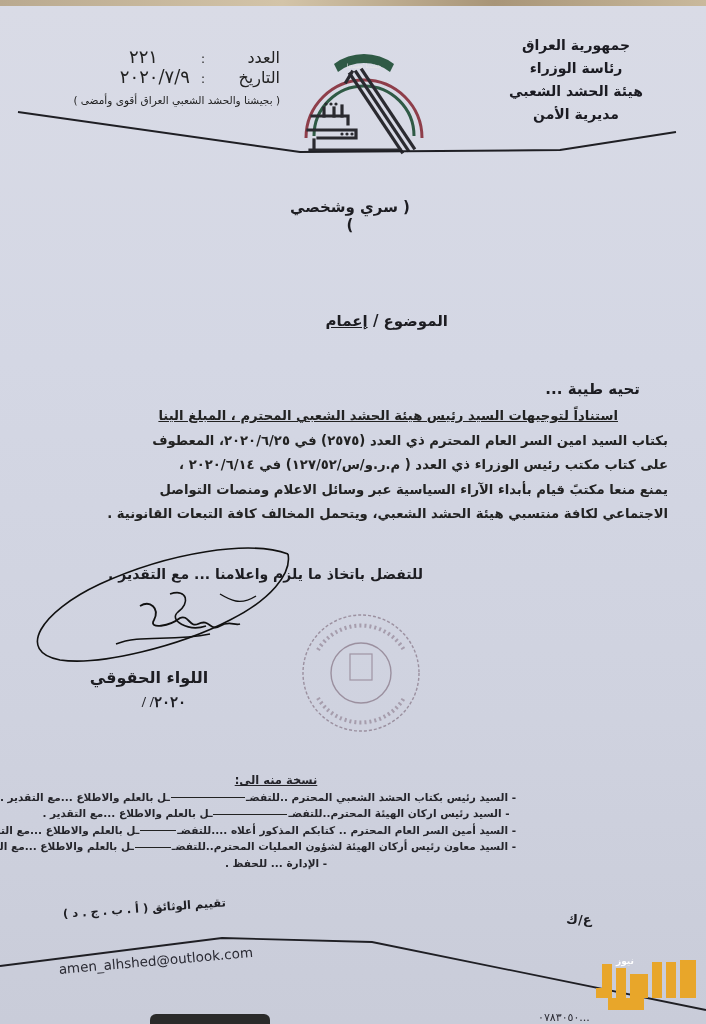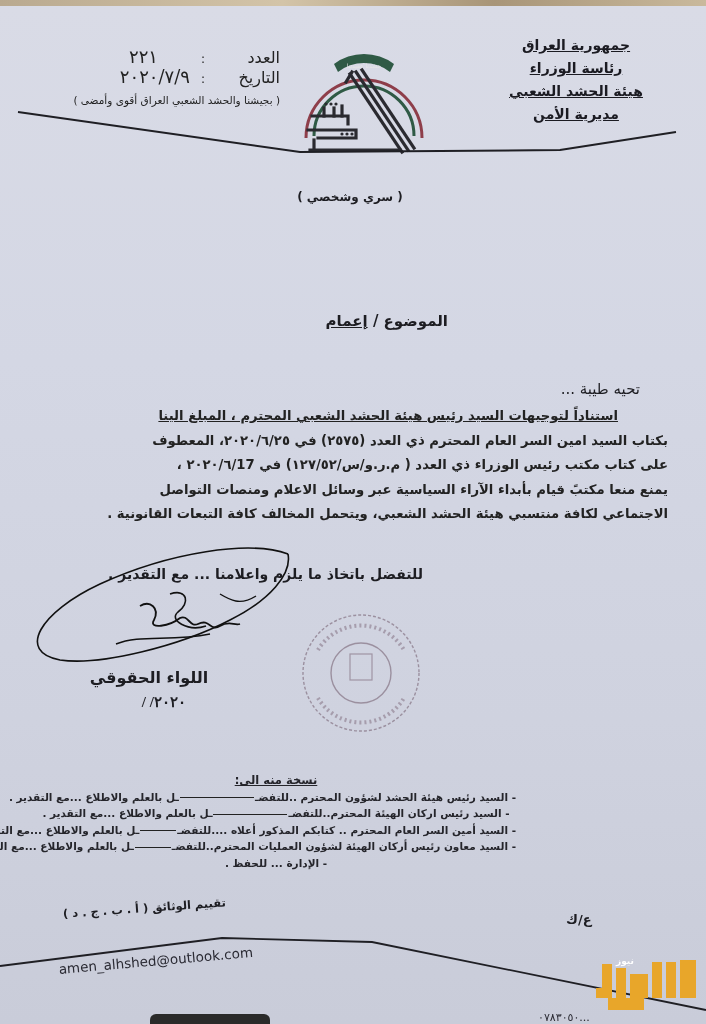--- a/index.html
+++ b/index.html
@@ -21,43 +21,43 @@
   .bottom-dark {
     position: absolute; left: 150px; bottom: 0; width: 120px; height: 10px;
     background: #2a2a2a; border-radius: 6px 6px 0 0;
   }
   .rtl { direction: rtl; unicode-bidi: plaintext; }
   .abs { position: absolute; }
 
   
   .hdr-right {
     right: 30px; top: 28px; width: 200px; text-align: center;
-    font-weight: bold; font-size: 14px; line-height: 23px; color: #1b1b22; text-decoration: underline;
+    font-weight: bold; font-size: 14px; line-height: 23px; color: #1b1b22;
   }
   
   .logo { left: 290px; top: 28px; width: 148px; height: 128px; }
   
   .hdr-left { left: 30px; top: 40px; width: 250px; font-size: 12px; color: #222; }
   .hdr-left .row { display: flex; direction: rtl; align-items: baseline; height: 20px; }
   .hdr-left .lbl { width: 70px; text-align: right; font-size: 16px; }
   .hdr-left .colon { width: 14px; text-align: center; }
   .hdr-left .val { font-size: 16px; padding-right: 6px; }
   .hdr-left .num { font-size: 18px; font-family: "DejaVu Serif", serif; }
   .hdr-left .slogan { margin-top: 8px; font-size: 10.5px; text-align: right; }
 
   .header-line { left: 0; top: 100px; width: 706px; height: 60px; }
 
   
-  .classification { left: 290px; top: 184px; width: 120px; text-align: center; font-size: 12px; font-weight: bold; }
+  .classification { left: 290px; top: 192px; width: 120px; text-align: center; font-size: 15px; font-weight: bold; }
   .recipients { right: 256px; top: 218px; width: 260px; text-align: right; font-weight: bold; font-size: 15px; line-height: 21px; }
   .recipients .r2, .recipients .r3 { padding-right: 26px; }
   .subject { right: 258px; top: 306px; width: 200px; text-align: right; font-weight: bold; font-size: 15px; }
   .subject .u { text-decoration: underline; }
 
-  .greeting { right: 66px; top: 374px; width: 200px; text-align: right; font-weight: normal; font-size: 15px; }
+  .greeting { right: 66px; top: 374px; width: 200px; text-align: right; font-weight: bold; font-size: 15px; }
   .para { right: 38px; top: 398px; width: 640px; text-align: justify; text-align-last: right; font-size: 13.2px; line-height: 24.5px; font-weight: bold; color: #222; }
   .para p:first-child { text-indent: 0; padding-right: 50px; text-decoration: underline; }
   .closing { right: 198px; top: 560px; width: 400px; text-align: left; font-weight: bold; font-size: 14px; }
 
   .signature { left: 20px; top: 528px; width: 300px; height: 140px; }
   .signer { left: 44px; top: 660px; width: 210px; text-align: center; font-weight: bold; font-size: 16px; line-height: 24px; }
   .signer .t2 { font-size: 17px; }
   .signer .date { font-size: 15px; font-family: Liberation Serif, serif; padding-left: 30px; }
   .stamp { left: 298px; top: 604px; width: 126px; height: 126px; }
 
@@ -143,21 +143,21 @@
   <div class="abs subject rtl">
     <span>الموضوع /</span>
     <span class="u">إعمام</span>
   </div>
 
   <div class="abs greeting rtl">تحيه طيبة ...</div>
 
   <div class="abs para rtl">
     <p>استناداً لتوجيهات السيد رئيس هيئة الحشد الشعبي المحترم ، المبلغ الينا</p>
     <p>بكتاب السيد امين السر العام المحترم ذي العدد (٢٥٧٥) في ٢٠٢٠/٦/٢٥، المعطوف</p>
-    <p>على كتاب مكتب رئيس الوزراء ذي العدد ( م.ر.و/س/١٢٧/٥٢) في ٢٠٢٠/٦/17 ،</p>
+    <p>على كتاب مكتب رئيس الوزراء ذي العدد ( م.ر.و/س/١٢٧/٥٢) في ٢٠٢٠/٦/١٤ ،</p>
     <p>يمنع منعا مكتبً قيام بأبداء الآراء السياسية عبر وسائل الاعلام ومنصات التواصل</p>
     <p>الاجتماعي لكافة منتسبي هيئة الحشد الشعبي، ويتحمل المخالف كافة التبعات القانونية .</p>
   </div>
 
   <div class="abs closing rtl">للتفضل باتخاذ ما يلزم واعلامنا ... مع التقدير .</div>
 
   <svg class="abs signature" viewBox="0 0 300 140">
     <path d="M268 20 C230 6 150 18 80 50 C20 78 -4 118 40 126 C80 132 160 112 210 86 C250 66 272 40 268 20" fill="none" stroke="#111" stroke-width="1.6"></path>
     <path d="M120 72 C130 66 140 74 134 86 C128 96 150 92 160 84 C168 80 170 94 178 90 C190 84 190 98 200 92 C210 86 214 92 220 90" fill="none" stroke="#111" stroke-width="1.8"></path>
     <path d="M150 60 C168 54 170 70 158 78 C148 86 168 98 186 92" fill="none" stroke="#111" stroke-width="1.6"></path>
@@ -174,21 +174,21 @@
     <circle cx="63" cy="63" r="58" fill="none" stroke="#8a7a8a" stroke-width="1.4" stroke-dasharray="3 2" opacity="0.75"></circle>
     <circle cx="63" cy="63" r="30" fill="none" stroke="#8a7a8a" stroke-width="1.4" opacity="0.75"></circle>
     <rect x="52" y="44" width="22" height="26" fill="none" stroke="#8a7a8a" stroke-width="1.2" opacity="0.7"></rect>
     <path d="M20 40 A50 50 0 0 1 106 40" fill="none" stroke="#8a7a8a" stroke-width="4" stroke-dasharray="2 3" opacity="0.6"></path>
     <path d="M20 88 A50 50 0 0 0 106 88" fill="none" stroke="#8a7a8a" stroke-width="4" stroke-dasharray="2 3" opacity="0.6"></path>
   </svg>
 
   <div class="abs copies rtl">
     <div class="title">نسخة منه الى:</div>
     <div class="item">
-      <span>- السيد رئيس هيئة الحشد لشؤون المحترم ..</span><span>للتفضـ</span><span class="dash"></span><span>ـل بالعلم والاطلاع ...مع التقدير .</span>
+      <span>- السيد رئيس بكتاب الحشد الشعبي المحترم ..</span><span>للتفضـ</span><span class="dash"></span><span>ـل بالعلم والاطلاع ...مع التقدير .</span>
     </div>
     <div class="item">
       <span>- السيد رئيس اركان الهيئة المحترم..</span><span>للتفضـ</span><span class="dash"></span><span>ـل بالعلم والاطلاع ...مع التقدير .</span>
     </div>
     <div class="item">
       <span>- السيد أمين السر العام المحترم .. كتابكم المذكور أعلاه ....</span><span>للتفضـ</span><span class="dash s"></span><span>ـل بالعلم والاطلاع ...مع التقدير .</span>
     </div>
     <div class="item">
       <span>- السيد معاون رئيس أركان الهيئة لشؤون العمليات المحترم..</span><span>للتفضـ</span><span class="dash s"></span><span>ـل بالعلم والاطلاع ...مع التقدير .</span>
     </div>

